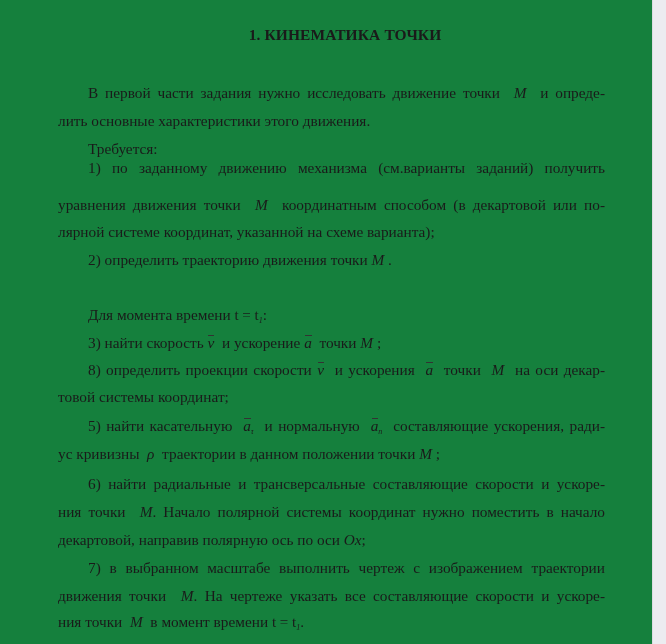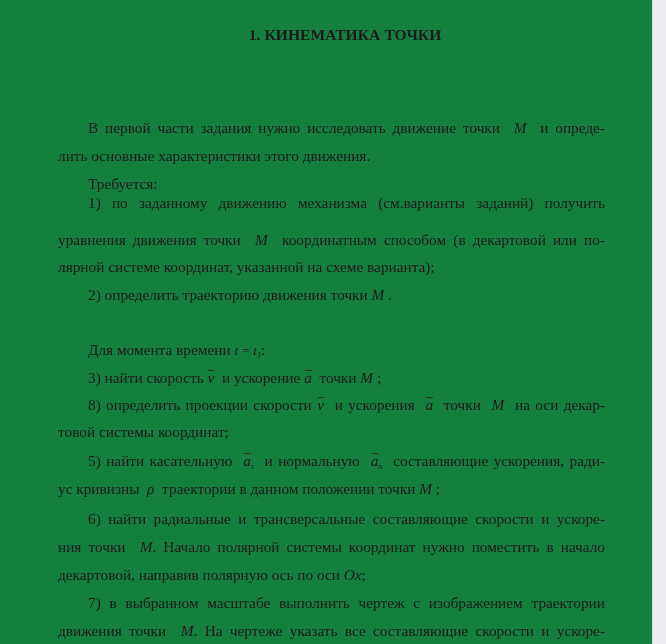--- a/index.html
+++ b/index.html
@@ -18,32 +18,32 @@
       background: #ececf0;
       border-left: 1px solid #dcdce2;
     }
     .title {
       position: absolute; left: 0; width: 690px; top: 26px;
       text-align: center; font-weight: bold; font-size: 15.5px;
       letter-spacing: 0.1px;
     }
     .line {
       position: absolute; left: 58px; width: 547px;
-      font-size: 15.3px; line-height: 20px; white-space: nowrap; margin-top: 35px;
+      font-size: 15.3px; line-height: 20px; white-space: nowrap;
     }
     .line.indent { left: 88px; width: 517px; }
     .line.justify { text-align: justify; text-align-last: justify; white-space: normal; }
     .m { font-style: italic; }
     .vec { position: relative; font-style: italic; display: inline-block; }
     .vec::before {
       content: ""; position: absolute; left: 1px; right: 0; top: 2px;
       border-top: 1px solid #333;
     }
     .sub { font-size: 8px; font-style: italic; vertical-align: -3px; }
-    .eq { font-style: italic; font-size: 13px; }
+    .eq { font-size: 15px; }
   </style>
 </head>
 <body>
 
 <div class="page">
 
   <div class="title">1. КИНЕМАТИКА ТОЧКИ</div>
 
   <div class="line indent justify" style="top:83px"><span>В первой части задания нужно исследовать движение точки</span>&nbsp; <span class="m">M</span>&nbsp; <span>и опреде-</span></div>
   <div class="line" style="top:111px">лить основные характеристики этого движения.</div>

